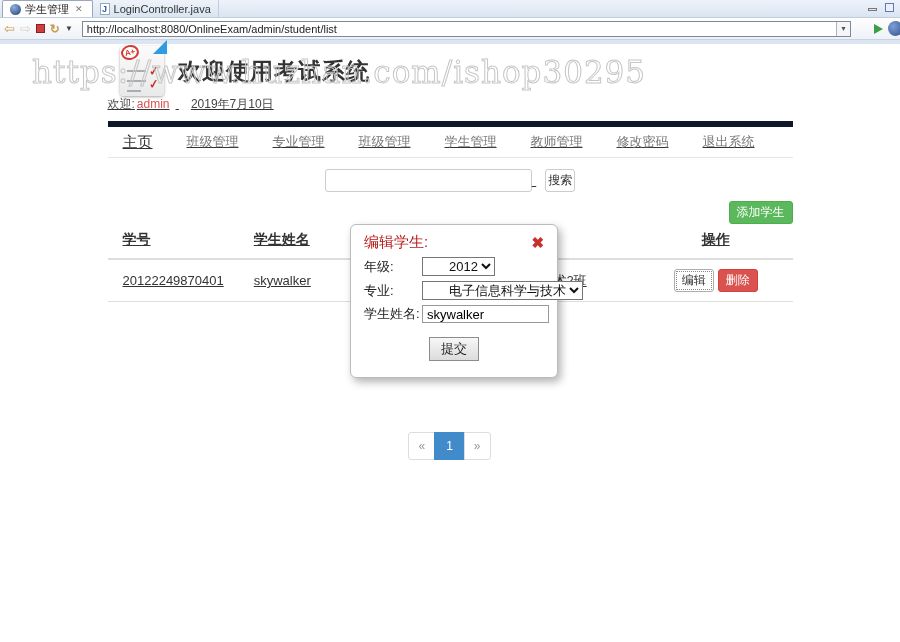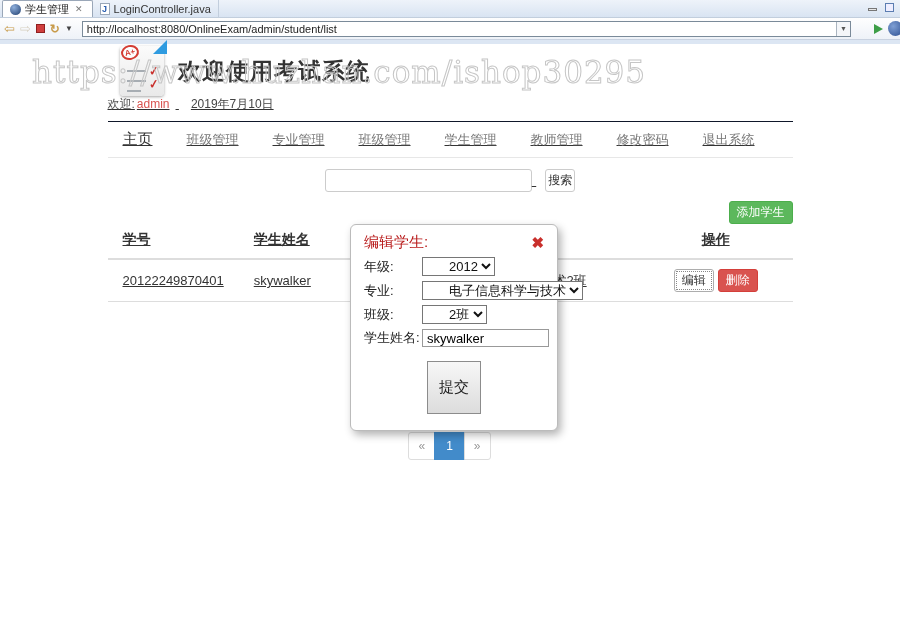--- a/index.html
+++ b/index.html
@@ -52,21 +52,21 @@
   .paper { position:absolute; inset:0; background:linear-gradient(#fbfbfb,#e9e9e9); border-radius:4px; box-shadow:0 1px 3px rgba(0,0,0,.35); }
   .fold { position:absolute; top:-6px; right:-3px; width:0; height:0; border-bottom:14px solid #2f9be0; border-left:14px solid transparent; }
   .aplus { position:absolute; top:-1px; left:1px; width:18px; height:15px; border:2px solid #d43c33; border-radius:50%; color:#d43c33; font-size:8px; font-weight:bold; display:flex; align-items:center; justify-content:center; transform:rotate(-12deg); background:rgba(255,255,255,.65); }
   .pline { position:absolute; left:7px; width:19px; height:2px; background:#a7adb3; }
   .pcheck { position:absolute; right:5px; color:#c9302c; font-size:12px; font-weight:bold; transform:rotate(-8deg); }
   .site-title { font-size:23px; font-weight:bold; color:#333; letter-spacing:1px; }
   .container { width:685px; margin:0 auto; }
   .welcome { padding-top:52px; text-align:left; font-size:12px; color:#555; padding-right:14px; }
   .welcome .uname { color:#d9534f; margin:0 6px 0 2px; }
   .welcome .date { margin-left:12px; color:#444; }
-  .mainnav { margin-top:8px; border-top:1px solid #0f172a; border-bottom:1px solid #e7e7e7; height:37px; display:flex; align-items:center; }
+  .mainnav { margin-top:8px; border-top:6px solid #0f172a; border-bottom:1px solid #e7e7e7; height:37px; display:flex; align-items:center; }
   .mainnav a { text-decoration:none; color:#777; font-size:13px; padding:0 17px; cursor:pointer; }
   .mainnav a.home { color:#333; font-size:15px; padding-left:15px; }
   .searchrow { margin-top:11px; text-align:center; }
   .searchinput { width:207px; height:23px; border:1px solid #ccc; border-radius:3px; padding:0 6px; font-size:12px; vertical-align:middle; font-family:"Liberation Sans",sans-serif; }
   .searchbtn { height:23px; margin-left:9px; padding:0 2px; background:#fff; border:1px solid #ccc; border-radius:3px; font-size:12px; color:#333; vertical-align:middle; cursor:pointer; font-family:"Liberation Sans",sans-serif; }
   .addrow { margin-top:9px; text-align:right; }
   .addbtn { background:#5cb85c; border:1px solid #4cae4c; color:#fff; font-size:12px; padding:2px 7px; border-radius:3px; cursor:pointer; font-family:"Liberation Sans",sans-serif; }
   table.students { width:100%; border-collapse:collapse; margin-top:2px; }
   .students th { text-align:left; font-size:14px; color:#333; padding:5px 15px 9px; border-bottom:2px solid #ddd; }
   .students th.c, .students td.c { text-align:center; }
@@ -86,21 +86,21 @@
     box-shadow:3px 4px 8px rgba(0,0,0,.3); padding:8px 13px 16px;
   }
   .modal-head { display:flex; justify-content:space-between; align-items:center; }
   .modal-title { font-size:15px; color:#b91c1c; }
   .modal-close { color:#c9302c; font-size:15px; font-weight:bold; line-height:1; cursor:pointer; }
   .mrow { display:flex; align-items:center; margin-top:5px; font-size:13px; color:#222; }
   .mrow:first-of-type { margin-top:14px; }
   .mlabel { width:58px; flex:0 0 auto; }
   .mrow select { font-size:13px; border:1px solid #767676; background:#fff; color:#111; font-family:"Liberation Sans",sans-serif;padding-left:22px; }
   .nameinput { width:127px; height:18px; border:1px solid #999; font-size:13px; padding:0 4px; font-family:"Liberation Sans",sans-serif; }
-  .submitbtn { display:block; margin:14px auto 0; font-size:15px; color:#222; padding:16px 11px; background:linear-gradient(#f7f7f7,#dcdcdc); border:1px solid #8c8c8c; cursor:pointer; font-family:"Liberation Sans",sans-serif; }
+  .submitbtn { display:block; margin:14px auto 0; font-size:13px; color:#222; padding:2px 11px; background:linear-gradient(#f7f7f7,#dcdcdc); border:1px solid #8c8c8c; cursor:pointer; font-family:"Liberation Sans",sans-serif; }
 </style>
 </head>
 <body>
 
 <div class="tabstrip">
   <div class="tab active">
     <span class="globe"></span>
     <span>学生管理</span>
     <span class="tabclose">✕</span>
   </div>
@@ -210,22 +210,18 @@
     </div>
     <div class="mrow">
       <span class="mlabel">年级:</span>
       <select><option>2012</option></select>
     </div>
     <div class="mrow">
       <span class="mlabel">专业:</span>
       <select><option>电子信息科学与技术</option></select>
     </div>
     <div class="mrow">
-      <span class="mlabel">班级:</span>
-      <select><option>2班</option></select>
-    </div>
-    <div class="mrow">
       <span class="mlabel">学生姓名:</span>
       <input class="nameinput" value="skywalker" style="">
     </div>
     <button class="submitbtn">提交</button>
   </div>
 </div>
 
 </body></html>

